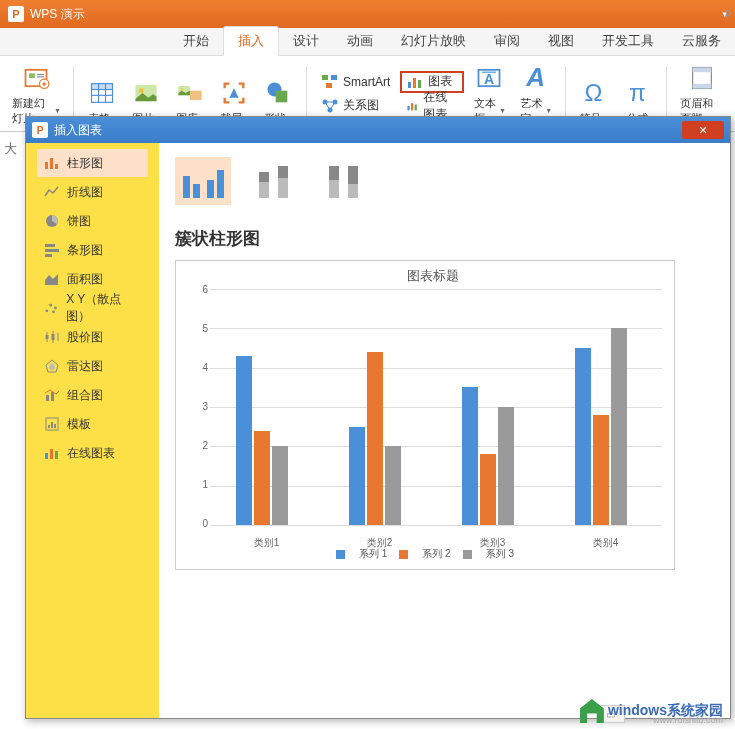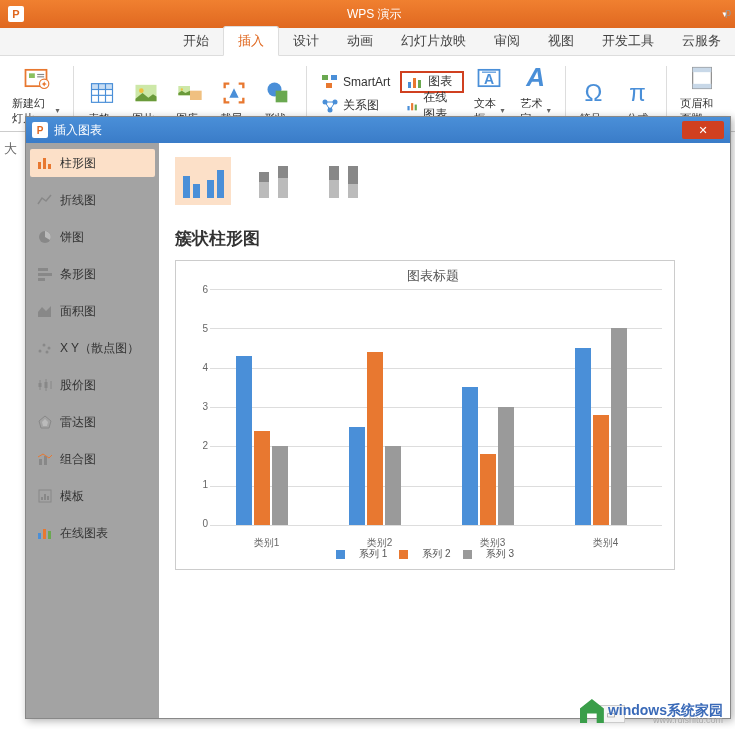--- a/index.html
+++ b/index.html
@@ -1,21 +1,21 @@
 <!DOCTYPE html>
 <html><head>
   <meta charset="utf-8">
   <style>
     * { margin: 0; padding: 0; box-sizing: border-box; font-family: "Microsoft YaHei", sans-serif; }
     body { width: 735px; height: 729px; background: #fff; overflow: hidden; position: relative; }
     
     
     .title-bar { height: 28px; background: linear-gradient(to bottom, #f08030, #e06820); display: flex; align-items: center; padding: 0 8px; color: #fff; }
     .title-bar .logo-icon { width: 16px; height: 16px; background: #fff; color: #e06820; display: flex; align-items: center; justify-content: center; font-weight: bold; font-size: 11px; margin-right: 6px; border-radius: 2px; }
-    .title-bar .app-title { font-size: 12px; flex: 1; text-align: center; }
+    .title-bar .app-title { font-size: 12px; flex: 1; }
     .title-bar .dropdown-arrow { font-size: 9px; margin-left: 4px; }
     
     
     .menu-tabs { height: 28px; background: #f5f5f5; display: flex; align-items: flex-end; padding-left: 12px; border-bottom: 1px solid #ddd; justify-content: flex-end; }
     .menu-tab { padding: 5px 14px; font-size: 13px; color: #444; cursor: pointer; }
     .menu-tab.active { background: #fff; color: #e06820; border: 1px solid #ddd; border-bottom: 1px solid #fff; margin-bottom: -1px; border-radius: 3px 3px 0 0; margin-top: 20px; }
     
     
     .ribbon { height: 76px; background: #fff; display: flex; align-items: center; padding: 4px 6px; border-bottom: 1px solid #ccc; gap: 4px; }
     .ribbon-item { display: flex; flex-direction: column; align-items: center; justify-content: flex-end; height: 68px; padding: 2px 6px; cursor: pointer; position: relative; }
@@ -33,21 +33,21 @@
     .slide-panel-hint { position: absolute; left: 4px; top: 140px; font-size: 13px; color: #666; }
     
     
     .dialog { position: absolute; left: 25px; top: 116px; width: 706px; height: 603px; background: #fff; border: 1px solid #888; box-shadow: 2px 2px 8px rgba(0,0,0,0.3); display: flex; flex-direction: column; }
     .dialog-title-bar { height: 26px; background: linear-gradient(to bottom, #4a8fd8, #3a7cc8); display: flex; align-items: center; padding: 0 6px; color: #fff; font-size: 12px; }
     .dialog-title-bar .dlg-icon { width: 16px; height: 16px; background: #fff; color: #e06820; font-size: 10px; font-weight: bold; display: flex; align-items: center; justify-content: center; border-radius: 2px; margin-right: 6px; }
     .dialog-title-bar .dlg-title { flex: 1; }
     .dialog-title-bar .dlg-close { width: 42px; height: 18px; background: #d04020; border-radius: 2px; display: flex; align-items: center; justify-content: center; color: #fff; font-size: 11px; cursor: pointer; }
     
     .dialog-body { flex: 1; display: flex; }
-    .chart-type-list { width: 133px; background: #a3a3a3; padding: 6px 4px; display: flex; flex-direction: column; gap: 9px; }
+    .chart-type-list { width: 133px; background: #fde047; padding: 6px 11px; display: flex; flex-direction: column; gap: 1px; }
     .chart-type-item { height: 28px; display: flex; align-items: center; padding: 0 6px; font-size: 12px; color: #333; cursor: pointer; border-radius: 2px; }
     .chart-type-item.selected { background: #fce0c8; }
     .chart-type-item .ct-icon { width: 18px; height: 16px; margin-right: 6px; display: flex; align-items: center; justify-content: center; }
     
     .chart-preview-area { flex: 1; padding: 14px 16px; position: relative; }
     .subtype-row { display: flex; gap: 14px; margin-bottom: 22px; }
     .subtype-thumb { width: 56px; height: 48px; border: 1px solid transparent; display: flex; align-items: flex-end; justify-content: center; gap: 3px; padding: 6px; cursor: pointer; }
     .subtype-thumb.selected { background: #fce0c8; }
     .subtype-thumb .bar { width: 7px; }
     

